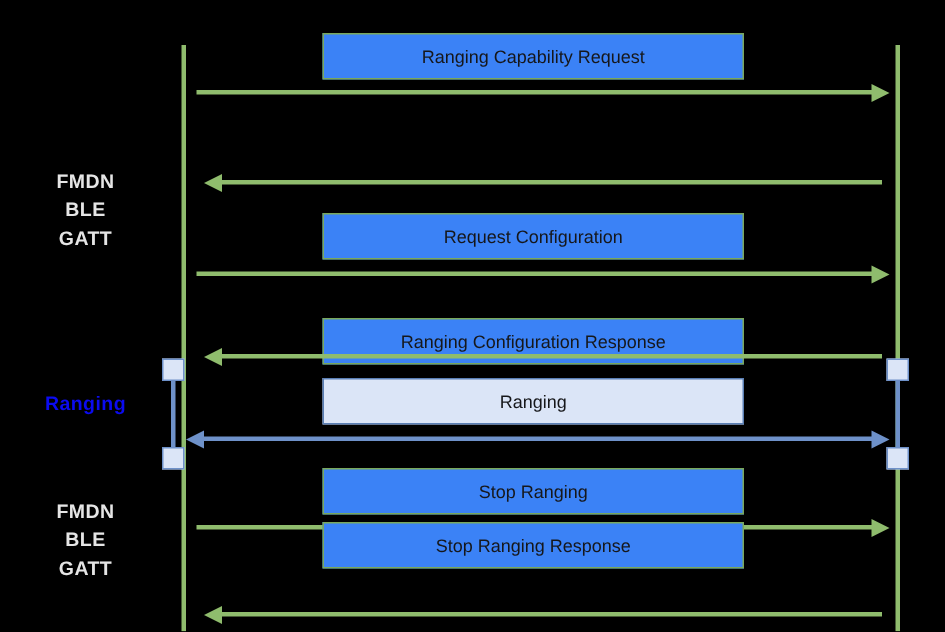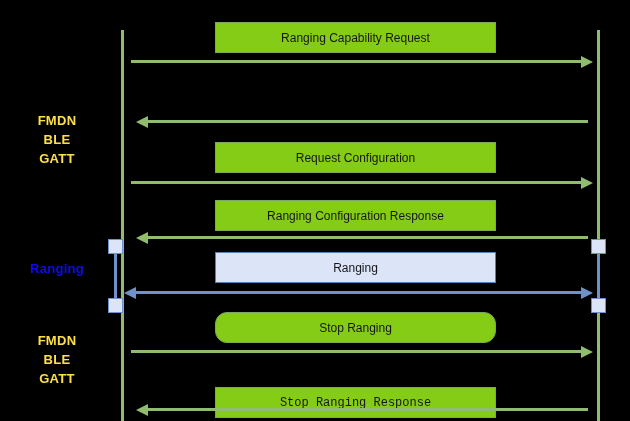--- a/index.html
+++ b/index.html
@@ -27,38 +27,38 @@
   
   .role-label {
     position: absolute;
     text-align: center;
     line-height: 19px;
     font-size: 13px;
     font-weight: bold;
     letter-spacing: 0.3px;
     white-space: pre-line;
   }
-  .role-label.green { color: #fde047; }
+  .role-label.green { color: #e5e5e5; }
   .role-label.blue  { color: #0b0bf0; }
 
   
   .msg-box {
     position: absolute;
     left: 215px;
     width: 281px;
     height: 31px;
     box-sizing: border-box;
     display: flex;
     align-items: center;
     justify-content: center;
     font-size: 12px;
     color: #16171a;
   }
   .msg-box.green {
-    background: #84cc16;
+    background: #3b82f6;
     border: 1px solid #7aa85c;
   }
   .msg-box.blue {
     background: #dbe5f7;
     border: 1px solid #5a7fb5;
   }
 
   
   .arrow-line {
     position: absolute;
@@ -130,38 +130,38 @@
   <div class="arrow-line green" style="left:131px; top:60px; width:452px;"></div>
   <div class="arrow-head right green" style="left:581px; top:55.5px;"></div>
 
   <div class="arrow-line green" style="left:148px; top:120px; width:440px;"></div>
   <div class="arrow-head left green" style="left:136px; top:115.5px;"></div>
 
   <div class="msg-box green" style="top:142px;">Request Configuration</div>
   <div class="arrow-line green" style="left:131px; top:181px; width:452px;"></div>
   <div class="arrow-head right green" style="left:581px; top:176.5px;"></div>
 
-  <div class="msg-box green" style="top:200px;">Ranging Configuration Response</div>
+  <div class="msg-box green" style="top:212px;">Ranging Configuration Response</div>
   <div class="arrow-line green" style="left:148px; top:236px; width:440px;"></div>
   <div class="arrow-head left green" style="left:136px; top:231.5px;"></div>
 
   <div class="activation-bar" style="left:114px; top:247px; height:59px;"></div>
   <div class="activation-node" style="left:108px; top:239px;"></div>
   <div class="activation-node" style="left:108px; top:298px;"></div>
 
   <div class="activation-bar" style="left:597px; top:247px; height:59px;"></div>
   <div class="activation-node" style="left:591px; top:239px;"></div>
   <div class="activation-node" style="left:591px; top:298px;"></div>
 
   <div class="msg-box blue" style="top:252px;">Ranging</div>
   <div class="arrow-line blue" style="left:136px; top:291px; width:447px;"></div>
   <div class="arrow-head left blue" style="left:124px; top:286.5px;"></div>
   <div class="arrow-head right blue" style="left:581px; top:286.5px;"></div>
 
-  <div class="msg-box green" style="top:312px;border-radius:12px;">Stop Ranging</div>
+  <div class="msg-box green" style="top:312px;">Stop Ranging</div>
   <div class="arrow-line green" style="left:131px; top:350px; width:452px;"></div>
   <div class="arrow-head right green" style="left:581px; top:345.5px;"></div>
 
-  <div class="msg-box green" style="top:387px;font-family:Liberation Mono, monospace;">Stop Ranging Response</div>
+  <div class="msg-box green" style="top:348px;">Stop Ranging Response</div>
   <div class="arrow-line green" style="left:148px; top:408px; width:440px;"></div>
   <div class="arrow-head left green" style="left:136px; top:403.5px;"></div>
 
 </div>
 
 </body></html>

